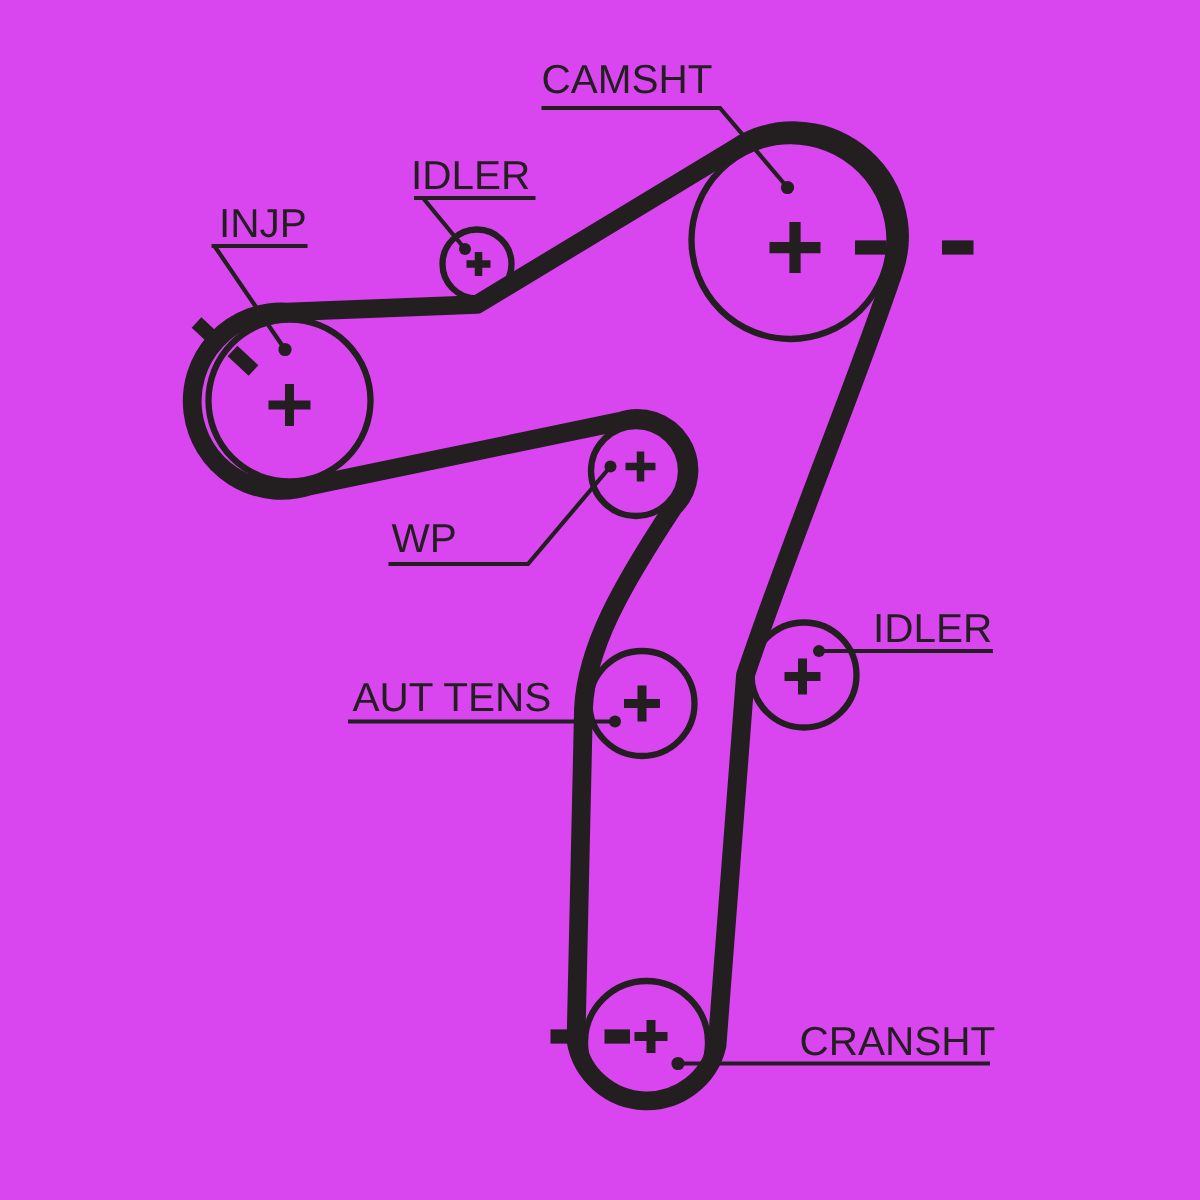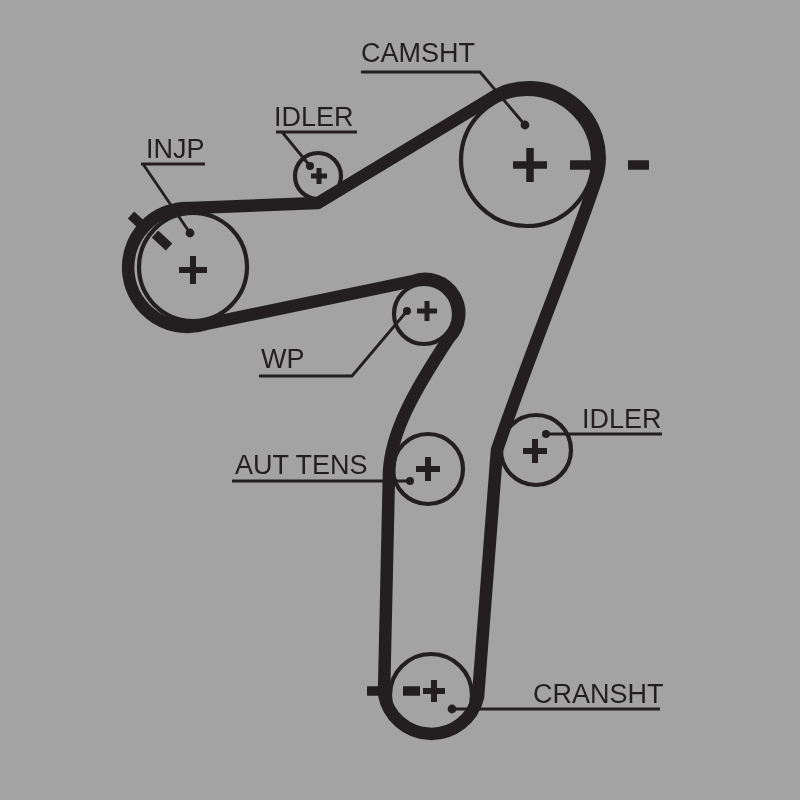--- a/index.html
+++ b/index.html
@@ -5,21 +5,21 @@
 <style>
   html, body {
     margin: 0;
     padding: 0;
     background: #ffffff;
   }
   .stage {
     position: relative;
     width: 800px;
     height: 800px;
-    background: #a3a3a3;
+    background: #d946ef;
     overflow: hidden;
   }
   svg { display: block; }
   .belt {
     fill: none;
     stroke: #231f20;
     stroke-width: 12.5;
     stroke-linejoin: round;
     stroke-linecap: butt;
   }

